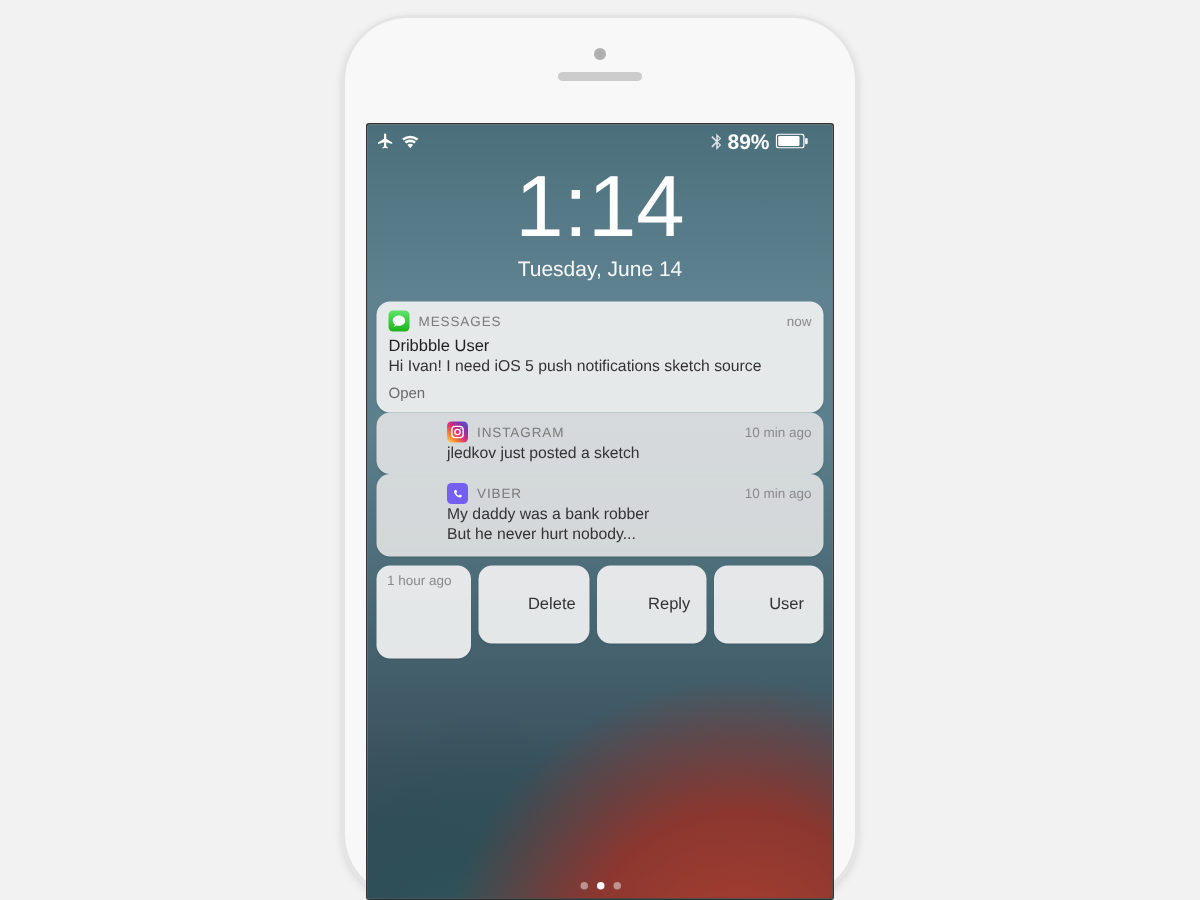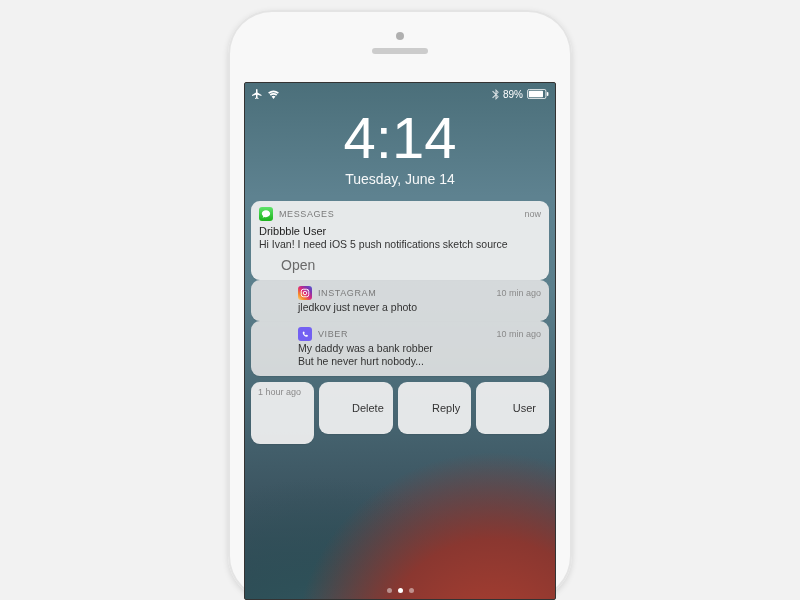--- a/index.html
+++ b/index.html
@@ -54,23 +54,23 @@
       radial-gradient(circle at 80% 110%, #b04030 0%, #8a3730 18%, transparent 32%),
       radial-gradient(circle at 25% 120%, #3a5f6a 0%, #2e5058 18%, transparent 34%),
       linear-gradient(180deg, #4b6f7a 0%, #5e8290 22%, #5b7f8c 40%, #4a6a76 60%, #3c5561 80%, #2d4450 100%);
     color: #fff;
   }
   
   .status-bar {
     display: flex;
     align-items: center;
     height: 18px;
-    padding: 2px 6px 0 6px;
-    font-size: 10px;
-    font-weight: 400;
+    padding: 2px 16px 0 6px;
+    font-size: 14px;
+    font-weight: 700;
   }
   .status-left, .status-right { display: flex; align-items: center; gap: 4px; }
   .status-right { margin-left: auto; }
   .airplane-icon svg, .wifi-icon svg, .bt-icon svg, .battery-icon svg { display: block; }
   
   .clock-block { text-align: center; margin-top: 6px; }
   .clock-time {
     font-size: 58px;
     font-weight: 200;
     letter-spacing: 0px;
@@ -132,24 +132,23 @@
     margin-top: 4px;
   }
   .notif-body {
     font-size: 10.5px;
     color: #333;
     line-height: 1.25;
     margin-top: 1px;
     white-space: pre-line;
   }
   .notif-action {
-    font-size: 14px;
+    font-size: 10px;
     color: #6a6a6a;
     margin-top: 6px;
-    margin-left: 22px;
   }
   
   .action-row {
     margin: 6px 6px 0 6px;
     display: flex;
     gap: 5px;
   }
   .action-chip {
     flex: 1;
     background: rgba(242,242,242,0.92);
@@ -221,21 +220,21 @@
           <svg width="22" height="10" viewBox="0 0 26 12">
               <rect x="0.5" y="0.5" width="22" height="11" rx="2" fill="none" stroke="#fff" stroke-width="1"></rect>
               <rect x="2" y="2" width="17" height="8" rx="1" fill="#fff"></rect>
               <rect x="23.5" y="3.5" width="2" height="5" rx="1" fill="#fff"></rect>
             </svg>
         </span>
       </div>
     </div>
 
     <div class="clock-block">
-      <div class="clock-time">4:14</div>
+      <div class="clock-time">1:14</div>
       <div class="clock-date">Tuesday, June 14</div>
     </div>
 
     <div class="notifs">
 
       <div class="notif">
         <div class="notif-head">
           <span class="app-icon" style="background:linear-gradient(#5FE36A,#1CB31C);">
             <svg width="10" height="10" viewBox="0 0 24 24" fill="#fff">
                 <path d="M12 3C6.5 3 2 6.6 2 11c0 2.4 1.3 4.5 3.4 6L4 21l4.4-2c1.1.3 2.3.5 3.6.5 5.5 0 10-3.6 10-8S17.5 3 12 3z"></path>
@@ -254,21 +253,21 @@
           <span class="app-icon" style="background:linear-gradient(45deg,#FEDA77,#F58529,#DD2A7B,#8134AF,#515BD4);">
             <svg width="10" height="10" viewBox="0 0 24 24" fill="none" stroke="#fff" stroke-width="2.2">
                 <rect x="3" y="3" width="18" height="18" rx="5"></rect>
                 <circle cx="12" cy="12" r="4.2"></circle>
                 <circle cx="17.5" cy="6.5" r="1.1" fill="#fff" stroke="none"></circle>
               </svg>
           </span>
           <span class="app-name">INSTAGRAM</span>
           <span class="notif-time">10 min ago</span>
         </div>
-        <div class="notif-body">jledkov just never a photo</div>
+        <div class="notif-body">jledkov just posted a sketch</div>
       </div>
 
       <div class="notif secondary">
         <div class="notif-head">
           <span class="app-icon" style="background:#7360F2;">
             <svg width="10" height="10" viewBox="0 0 24 24" fill="#fff">
                 <path d="M17.5 14.5c-.8-.4-1.5-.8-2.2-.3-.5.4-.8 1-1.4.9-1.6-.3-3.4-2-3.8-3.7-.1-.6.5-.9.9-1.4.5-.7.1-1.4-.3-2.2C10.3 7 9.8 5.9 9 6c-1.5.2-2.6 2-2.5 3.3.4 4 5.2 8.8 9.2 9.2 1.3.1 3.1-1 3.3-2.5.1-.8-1-1.3-1.5-1.5z"></path>
               </svg>
           </span>
           <span class="app-name">VIBER</span>

